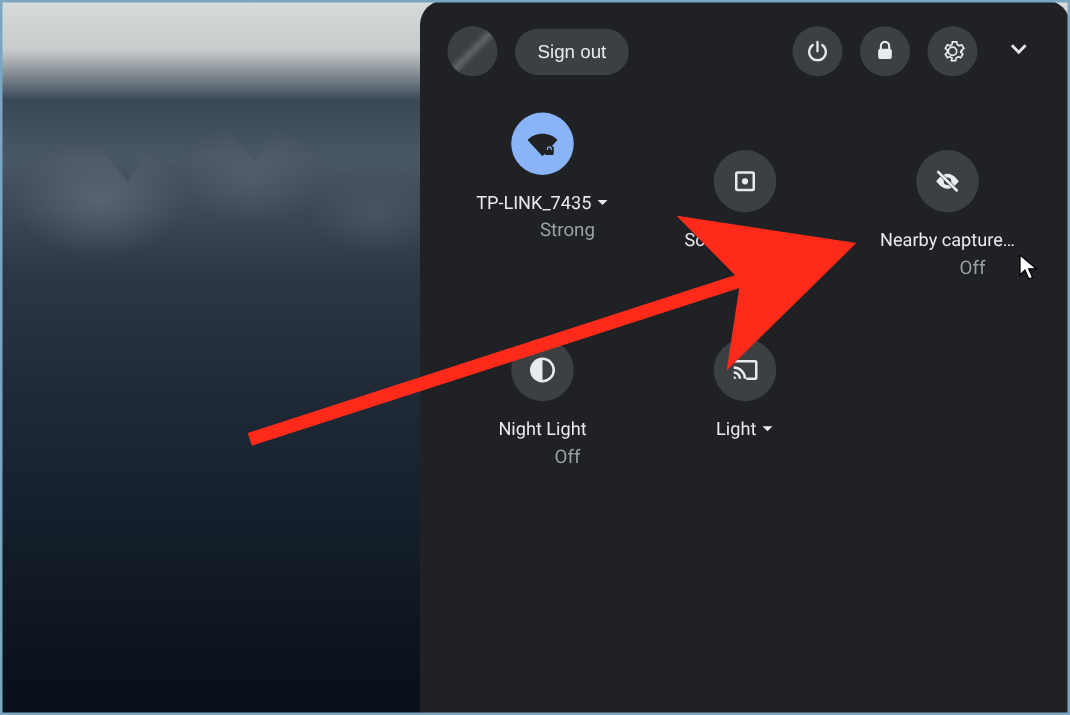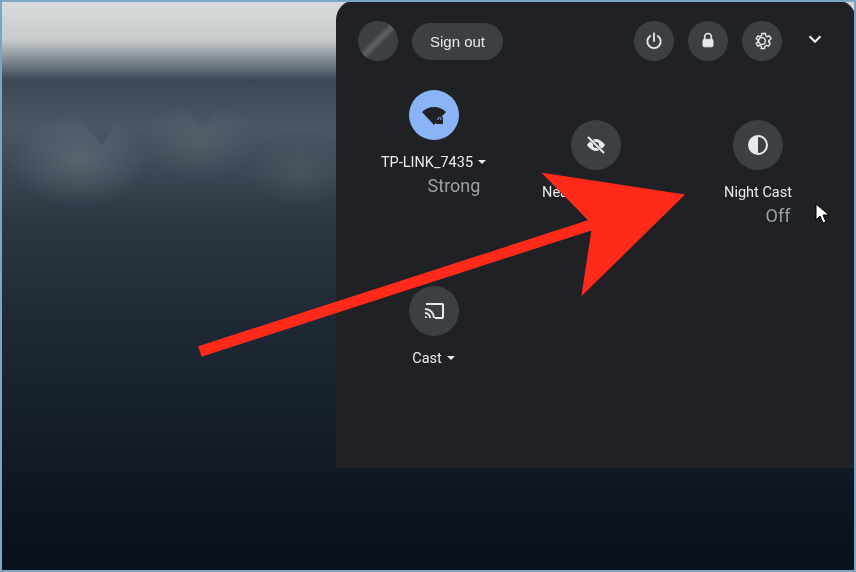--- a/index.html
+++ b/index.html
@@ -5,41 +5,41 @@
 * { margin:0; padding:0; box-sizing:border-box; }
 body { width:856px; height:572px; overflow:hidden; font-family:Roboto,Arial,sans-serif; position:relative; background:#000; }
 .bg { position:absolute; inset:0; background:linear-gradient(180deg,#d8dbdc 0%,#c7cbcc 7%,#3a4856 14%,#4a5764 22%,#2c3844 38%,#1f2a36 55%,#16202c 72%,#0c1520 88%,#08101a 100%); }
 .bg::before { content:""; position:absolute; left:0; top:40px; width:340px; height:300px; background:
   radial-gradient(ellipse 120px 80px at 80px 120px, #6b7682 0%, transparent 60%),
   radial-gradient(ellipse 100px 70px at 200px 100px, #5a6570 0%, transparent 60%),
   radial-gradient(ellipse 90px 60px at 300px 130px, #525d68 0%, transparent 60%);
   clip-path: polygon(0% 40%, 15% 15%, 30% 35%, 45% 10%, 60% 30%, 75% 5%, 90% 25%, 100% 15%, 100% 100%, 0% 100%);
   opacity:.6; }
 .border { position:absolute; inset:0; border:2px solid #7aa6c4; pointer-events:none; }
-.panel { position:absolute; left:336px; top:0; width:520px; height:468px; background:#202124; border-radius:20px 20px 0 0; padding:20px 22px; color:#e8eaed; }
+.panel { position:absolute; left:336px; top:0; width:520px; height:572px; background:#202124; border-radius:20px 20px 0 0; padding:20px 22px; color:#e8eaed; }
 .header { display:flex; align-items:center; gap:14px; margin-bottom:28px; }
 .avatar { width:40px; height:40px; border-radius:50%; background:linear-gradient(135deg,#3c4043 40%,#5f6368 50%,#3c4043 60%); flex-shrink:0; }
 .signout { background:#3c4043; border:none; color:#e8eaed; font-size:15px; padding:10px 18px; border-radius:20px; cursor:pointer; }
 .hicon { width:40px; height:40px; border-radius:50%; background:#3c4043; display:flex; align-items:center; justify-content:center; cursor:pointer; }
 .hicon svg { width:20px; height:20px; fill:#e8eaed; stroke:#e8eaed; }
 .spacer { flex:1; }
 .expand { cursor:pointer; padding:8px; }
 .expand svg { width:22px; height:22px; stroke:#e8eaed; fill:none; stroke-width:2.5; }
-.tiles { display:grid; grid-template-columns:repeat(3,1fr); gap:30px 10px; }
+.tiles { display:grid; grid-template-columns:repeat(3,1fr); gap:18px 10px; }
 .tile { display:flex; flex-direction:column; align-items:center; text-align:center; }
 .tbut { width:50px; height:50px; border-radius:50%; display:flex; align-items:center; justify-content:center; cursor:pointer; margin-bottom:14px; background:#3c4043; }
 .tbut.on { background:#8ab4f8; }
 .tbut svg { width:24px; height:24px; }
 .tbut.on svg { fill:#202124; }
 .tbut:not(.on) svg { fill:#e8eaed; }
 .tlabel { font-size:14.5px; color:#e8eaed; line-height:1.3; display:flex; align-items:center; gap:4px; justify-content:center; max-width:150px; white-space:nowrap; overflow:hidden; text-overflow:ellipsis; }
 .tlabel.wrap { white-space:normal; }
 .caret { display:inline-block; }
 .caret svg { width:10px; height:10px; fill:#e8eaed; }
-.tstatus { font-size:18px; color:#9aa0a6; margin-top:2px;margin-left:40px; }
+.tstatus { font-size:15px; color:#9aa0a6; margin-top:2px;margin-left:40px; }
 .row2 { margin-top:30px; }
 .arrow { position:absolute; left:192px; top:136px; width:532px; height:228px; pointer-events:none; z-index:5; }
 .cursor { position:absolute; left:815px; top:203px; z-index:6; pointer-events:none; }
 .cursor svg { width:16px; height:22px; }
 </style>
 </head>
 <body>
 
 <div class="bg"></div>
 
@@ -85,53 +85,63 @@
           <span>TP-LINK_7435</span>
           <span class="caret"><svg viewBox="0 0 10 10">
               <path d="M1 3l4 4 4-4z"></path>
             </svg></span>
         </div>
       <div class="tstatus">Strong</div>
     </div>
 
 
 
+    <div class="tile row2">
+      <div class="tbut">
+        <svg viewBox="0 0 24 24">
+            <rect x="5" y="5" width="14" height="14" rx="1" fill="none" stroke="#e8eaed" stroke-width="2"></rect>
+            <circle cx="12" cy="12" r="2.5"></circle>
+          </svg>
+      </div>
+      <div class="tlabel wrap">Screen capture</div>
+      <div class="tstatus"></div>
+    </div>
 
     <div class="tile row2">
       <div class="tbut">
         <svg viewBox="0 0 24 24">
             <path d="M12 6c-5 0-9 6-9 6s4 6 9 6 9-6 9-6-4-6-9-6zm0 9a3 3 0 1 1 0-6 3 3 0 0 1 0 6z"></path>
             <line x1="4" y1="4" x2="20" y2="20" stroke="#3c4043" stroke-width="3"></line>
             <line x1="4" y1="4" x2="20" y2="20" stroke="#e8eaed" stroke-width="2"></line>
           </svg>
       </div>
       <div class="tlabel">Nearby capture…</div>
       <div class="tstatus">Off</div>
     </div>
 
     <div class="tile row2">
       <div class="tbut">
         <svg viewBox="0 0 24 24">
             <circle cx="12" cy="12" r="9" fill="none" stroke="#e8eaed" stroke-width="2"></circle>
             <path d="M12 3a9 9 0 0 0 0 18z"></path>
           </svg>
       </div>
-      <div class="tlabel">Night Cast</div>
+      <div class="tlabel">Night Light</div>
       <div class="tstatus">Off</div>
     </div>
 
     <div class="tile row2">
       <div class="tbut">
         <svg viewBox="0 0 24 24">
             <path d="M4 5h16a1 1 0 0 1 1 1v12a1 1 0 0 1-1 1h-7" fill="none" stroke="#e8eaed" stroke-width="2"></path>
             <path d="M3 10a9 9 0 0 1 9 9M3 14a5 5 0 0 1 5 5M3 18a1 1 0 0 1 1 1" fill="none" stroke="#e8eaed" stroke-width="2"></path>
           </svg>
       </div>
       <div class="tlabel">
-          <span>Cast</span>
+          <span>Light</span>
           <span class="caret"><svg viewBox="0 0 10 10">
               <path d="M1 3l4 4 4-4z"></path>
             </svg></span>
         </div>
       <div class="tstatus"></div>
     </div>
   </div>
 </div>
 
 <svg class="arrow" viewBox="0 0 540 230">

